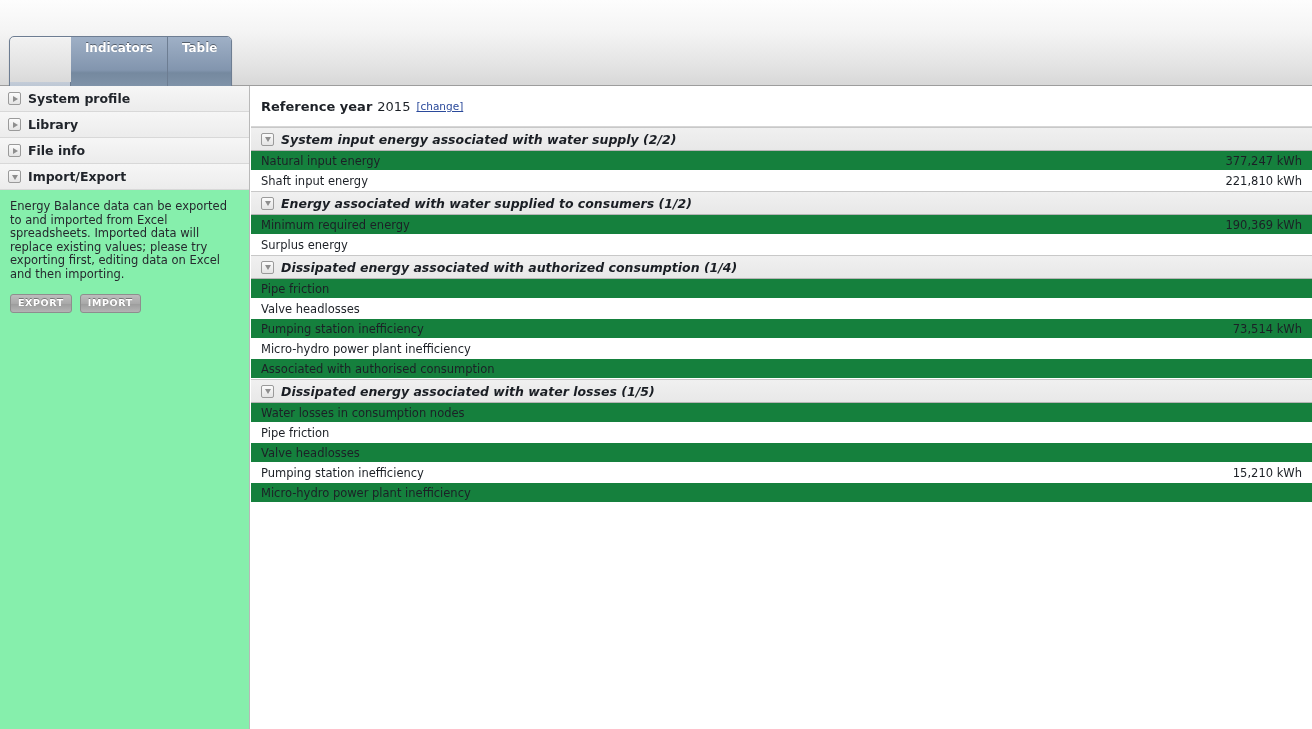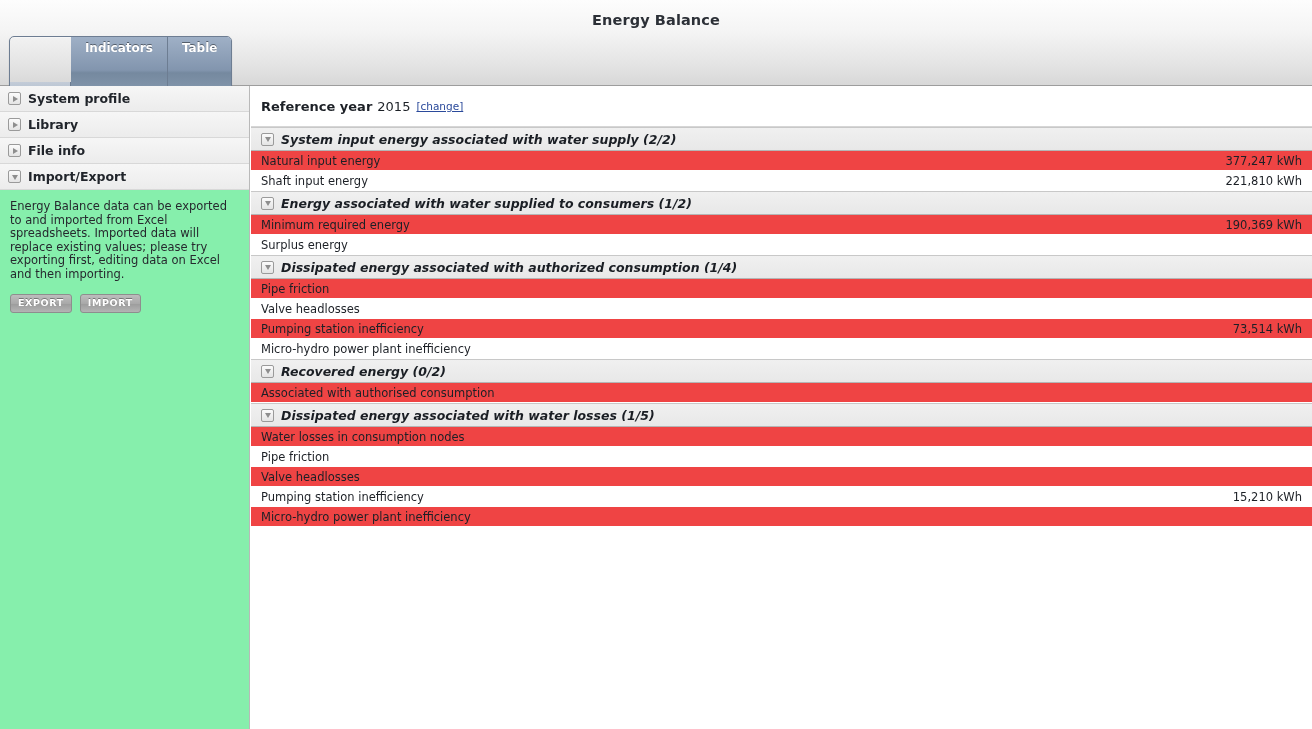--- a/index.html
+++ b/index.html
@@ -173,30 +173,29 @@
   }
 
   .row {
     display: flex; align-items: center;
     justify-content: space-between;
     height: 20px;
     padding: 0 10px 0 10px;
     border-bottom: 1px solid #ffffff;
     cursor: default;
   }
-  .row.odd  { background: #ef4444; }
+  .row.odd  { background: #15803d; }
   .row.even { background: #ffffff; }
   .row-label { font-size: 11.5px; color: #1c2026; }
   .row-value { font-size: 11.5px; color: #1c2026; }
 </style>
 </head>
 <body>
 
 <div class="topbar">
-  <div class="app-title">Energy Balance</div>
   <div class="tabs" id="tab-bar">
       <div class="tab selected">Data</div>
       <div class="tab">Indicators</div>
       <div class="tab">Table</div>
     </div>
 </div>
 
 <div class="body-wrap">
 
   <div class="sidebar">
@@ -286,26 +285,20 @@
           <span class="row-value"></span>
         </div>
         <div class="row odd">
           <span class="row-label">Pumping station inefficiency</span>
           <span class="row-value">73,514 kWh</span>
         </div>
         <div class="row even">
           <span class="row-label">Micro-hydro power plant inefficiency</span>
           <span class="row-value"></span>
         </div>
-        <div class="grp-header">
-          <span class="disc down">
-            <i></i>
-          </span>
-          <span class="grp-title">Recovered energy (0/2)</span>
-        </div>
         <div class="row odd">
           <span class="row-label">Associated with authorised consumption</span>
           <span class="row-value"></span>
         </div>
         <div class="grp-header">
           <span class="disc down">
             <i></i>
           </span>
           <span class="grp-title">Dissipated energy associated with water losses (1/5)</span>
         </div>

